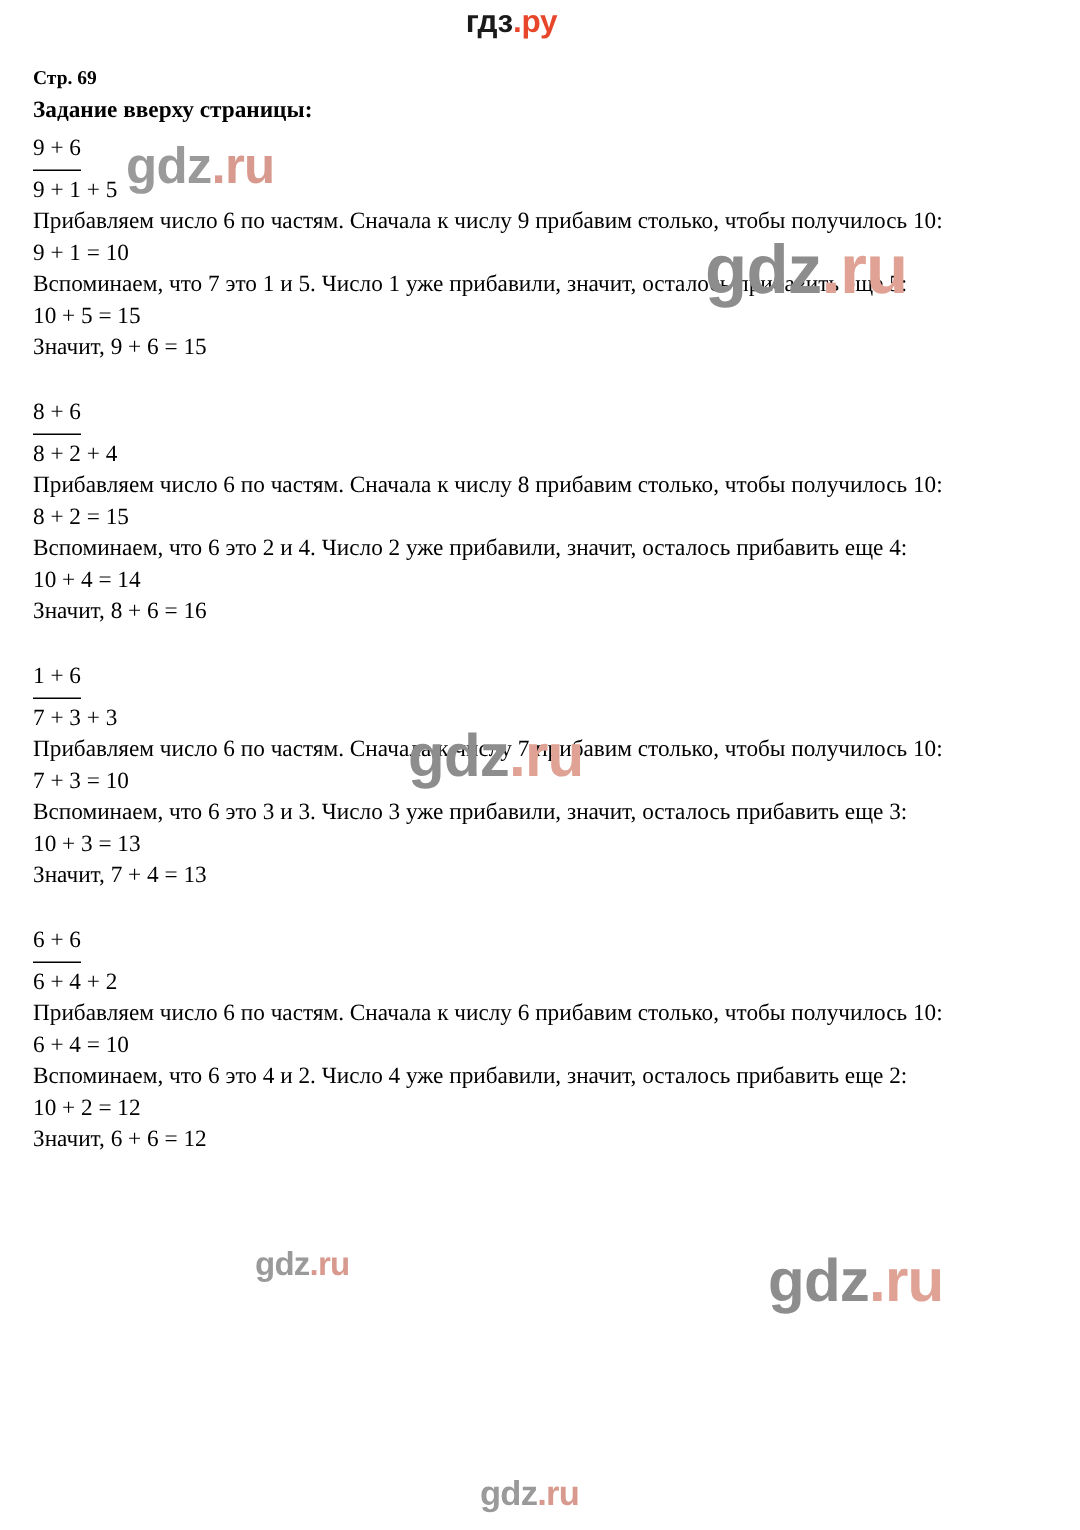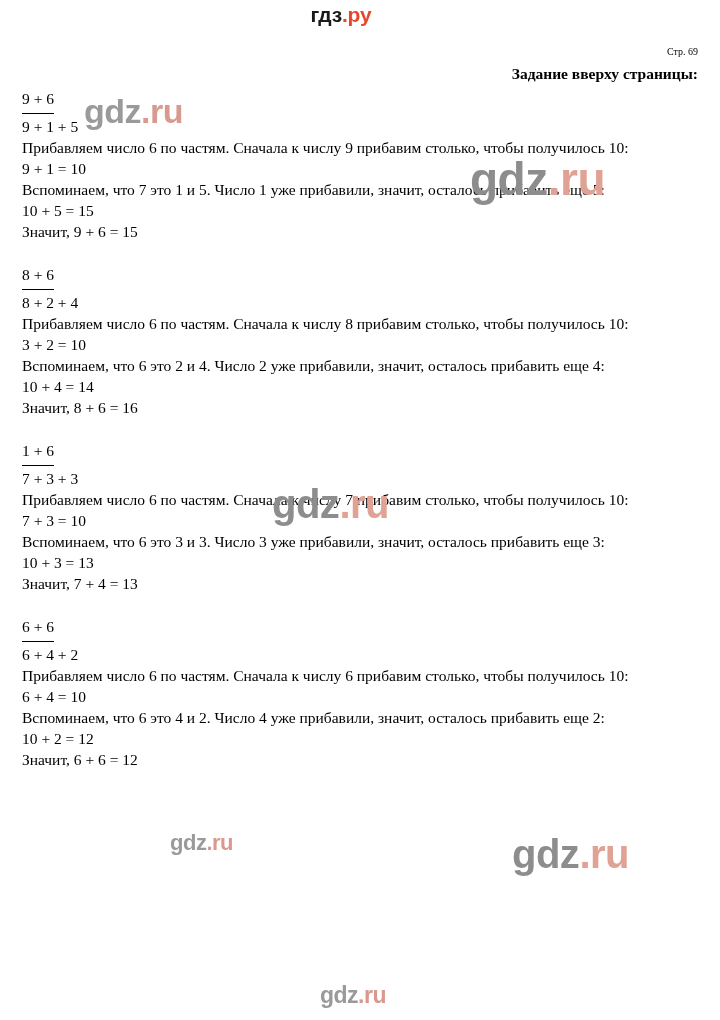--- a/index.html
+++ b/index.html
@@ -39,32 +39,30 @@
   .site-logo .ru  { color: #e8462a; }
 
   
   .content {
     position: absolute;
     top: 42px;
     left: 22px;
     width: 676px;
   }
   .page-num {
-    font-weight: normal;
-    font-size: 10px;
+    font-weight: bold;
+    font-size: 13px;
     line-height: 20px;
     margin: 0 0 2px 0;
-    text-align: right;
   }
   .task-title {
     font-weight: bold;
     font-size: 15.5px;
     line-height: 20px;
     margin: 0 0 4px 0;
-    text-align: right;
   }
   .block {
     margin-bottom: 22px;
   }
   .expr-head {
     font-size: 15.5px;
     line-height: 21px;
     display: inline-block;
     border-bottom: 1px solid #000;
     padding-bottom: 4px;
@@ -125,21 +123,21 @@
       <div class="line">9 + 1 = 10</div>
       <div class="para">Вспоминаем, что 7 это 1 и 5. Число 1 уже прибавили, значит, осталось прибавить еще 5:</div>
       <div class="line">10 + 5 = 15</div>
       <div class="line">Значит, 9 + 6 = 15</div>
     </div>
 
     <div class="block">
       <div><span class="expr-head">8 + 6</span></div>
       <div class="line">8 + 2 + 4</div>
       <div class="para">Прибавляем число 6 по частям. Сначала к числу 8 прибавим столько, чтобы получилось 10:</div>
-      <div class="line">3 + 2 = 10</div>
+      <div class="line">8 + 2 = 15</div>
       <div class="para">Вспоминаем, что 6 это 2 и 4. Число 2 уже прибавили, значит, осталось прибавить еще 4:</div>
       <div class="line">10 + 4 = 14</div>
       <div class="line">Значит, 8 + 6 = 16</div>
     </div>
 
     <div class="block">
       <div><span class="expr-head">1 + 6</span></div>
       <div class="line">7 + 3 + 3</div>
       <div class="para">Прибавляем число 6 по частям. Сначала к числу 7 прибавим столько, чтобы получилось 10:</div>
       <div class="line">7 + 3 = 10</div>

